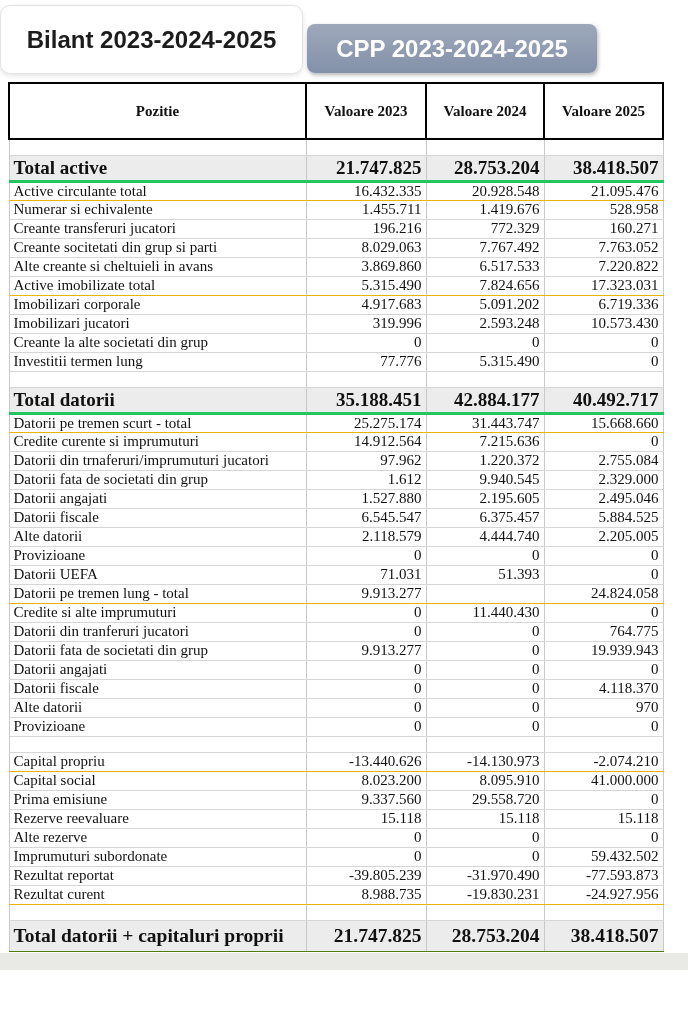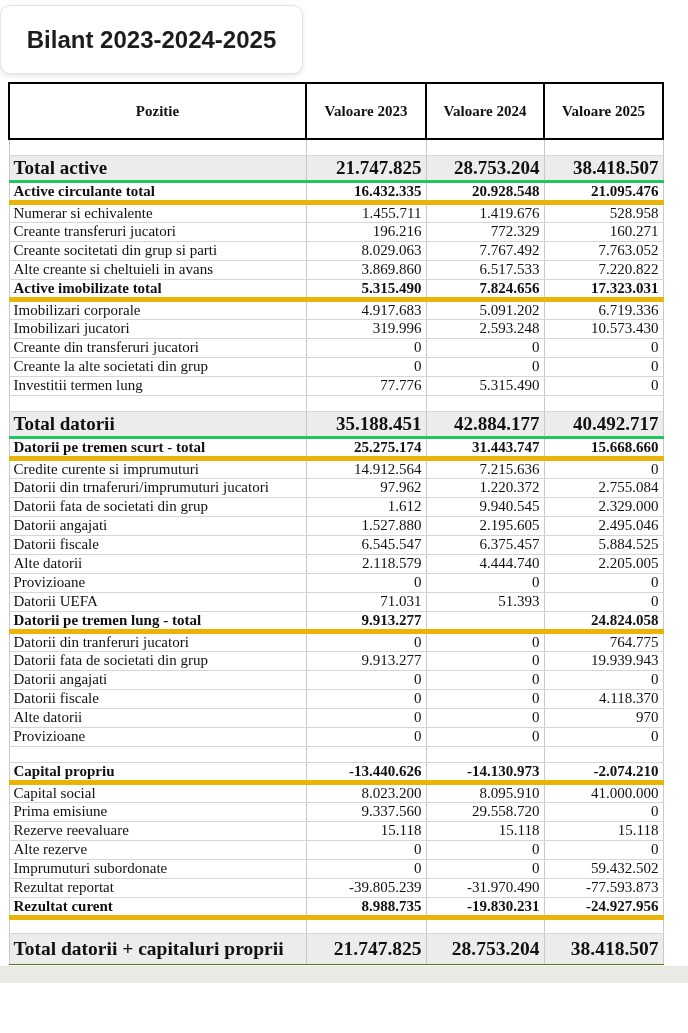--- a/index.html
+++ b/index.html
@@ -89,23 +89,23 @@
     box-sizing: border-box;
   }
   td.cell-label { text-align: left; }
   td.cell-value { text-align: right; }
 
   tr.row-spacer td { height: 16px; }
   tr.row-normal td { height: 19px; }
 
   tr.row-subtotal td {
     height: 19px;
-    font-weight: bold;
+    font-weight: normal;
     border-top: 1px solid #4a4a4a;
-    border-bottom: 5px solid #eab308;
+    border-bottom: 1px solid #eab308;
   }
   tr.row-grand td {
     height: 26px;
     font-weight: bold;
     font-size: 19px;
     background: #ececec;
     border-top: 1px solid #3a3a3a;
     border-bottom: 3px solid #22c55e;
   }
   tr.row-grandfinal td {
@@ -123,20 +123,23 @@
     margin-top: 1px;
     width: 688px;
   }
 </style>
 </head>
 <body>
 
 <div class="tabbar">
   <div class="tab-active">
     <span>Bilant 2023-2024-2025</span>
+  </div>
+  <div class="tab-inactive">
+    <span>CPP 2023-2024-2025</span>
   </div>
 </div>
 
 <table class="sheet">
   <colgroup>
     <col style="width:297px">
     <col style="width:120px">
     <col style="width:118px">
     <col style="width:119px">
   </colgroup>
@@ -203,26 +206,20 @@
         <td class="cell-value">5.091.202</td>
         <td class="cell-value">6.719.336</td>
       </tr>
       <tr class="row-normal">
         <td class="cell-label">Imobilizari jucatori</td>
         <td class="cell-value">319.996</td>
         <td class="cell-value">2.593.248</td>
         <td class="cell-value">10.573.430</td>
       </tr>
       <tr class="row-normal">
-        <td class="cell-label">Creante din transferuri jucatori</td>
-        <td class="cell-value">0</td>
-        <td class="cell-value">0</td>
-        <td class="cell-value">0</td>
-      </tr>
-      <tr class="row-normal">
         <td class="cell-label">Creante la alte societati din grup</td>
         <td class="cell-value">0</td>
         <td class="cell-value">0</td>
         <td class="cell-value">0</td>
       </tr>
       <tr class="row-normal">
         <td class="cell-label">Investitii termen lung</td>
         <td class="cell-value">77.776</td>
         <td class="cell-value">5.315.490</td>
         <td class="cell-value">0</td>
@@ -293,20 +290,26 @@
         <td class="cell-value">51.393</td>
         <td class="cell-value">0</td>
       </tr>
       <tr class="row-subtotal">
         <td class="cell-label">Datorii pe tremen lung - total</td>
         <td class="cell-value">9.913.277</td>
         <td class="cell-value"></td>
         <td class="cell-value">24.824.058</td>
       </tr>
       <tr class="row-normal">
+        <td class="cell-label">Credite si alte imprumuturi</td>
+        <td class="cell-value">0</td>
+        <td class="cell-value">11.440.430</td>
+        <td class="cell-value">0</td>
+      </tr>
+      <tr class="row-normal">
         <td class="cell-label">Datorii din tranferuri jucatori</td>
         <td class="cell-value">0</td>
         <td class="cell-value">0</td>
         <td class="cell-value">764.775</td>
       </tr>
       <tr class="row-normal">
         <td class="cell-label">Datorii fata de societati din grup</td>
         <td class="cell-value">9.913.277</td>
         <td class="cell-value">0</td>
         <td class="cell-value">19.939.943</td>

